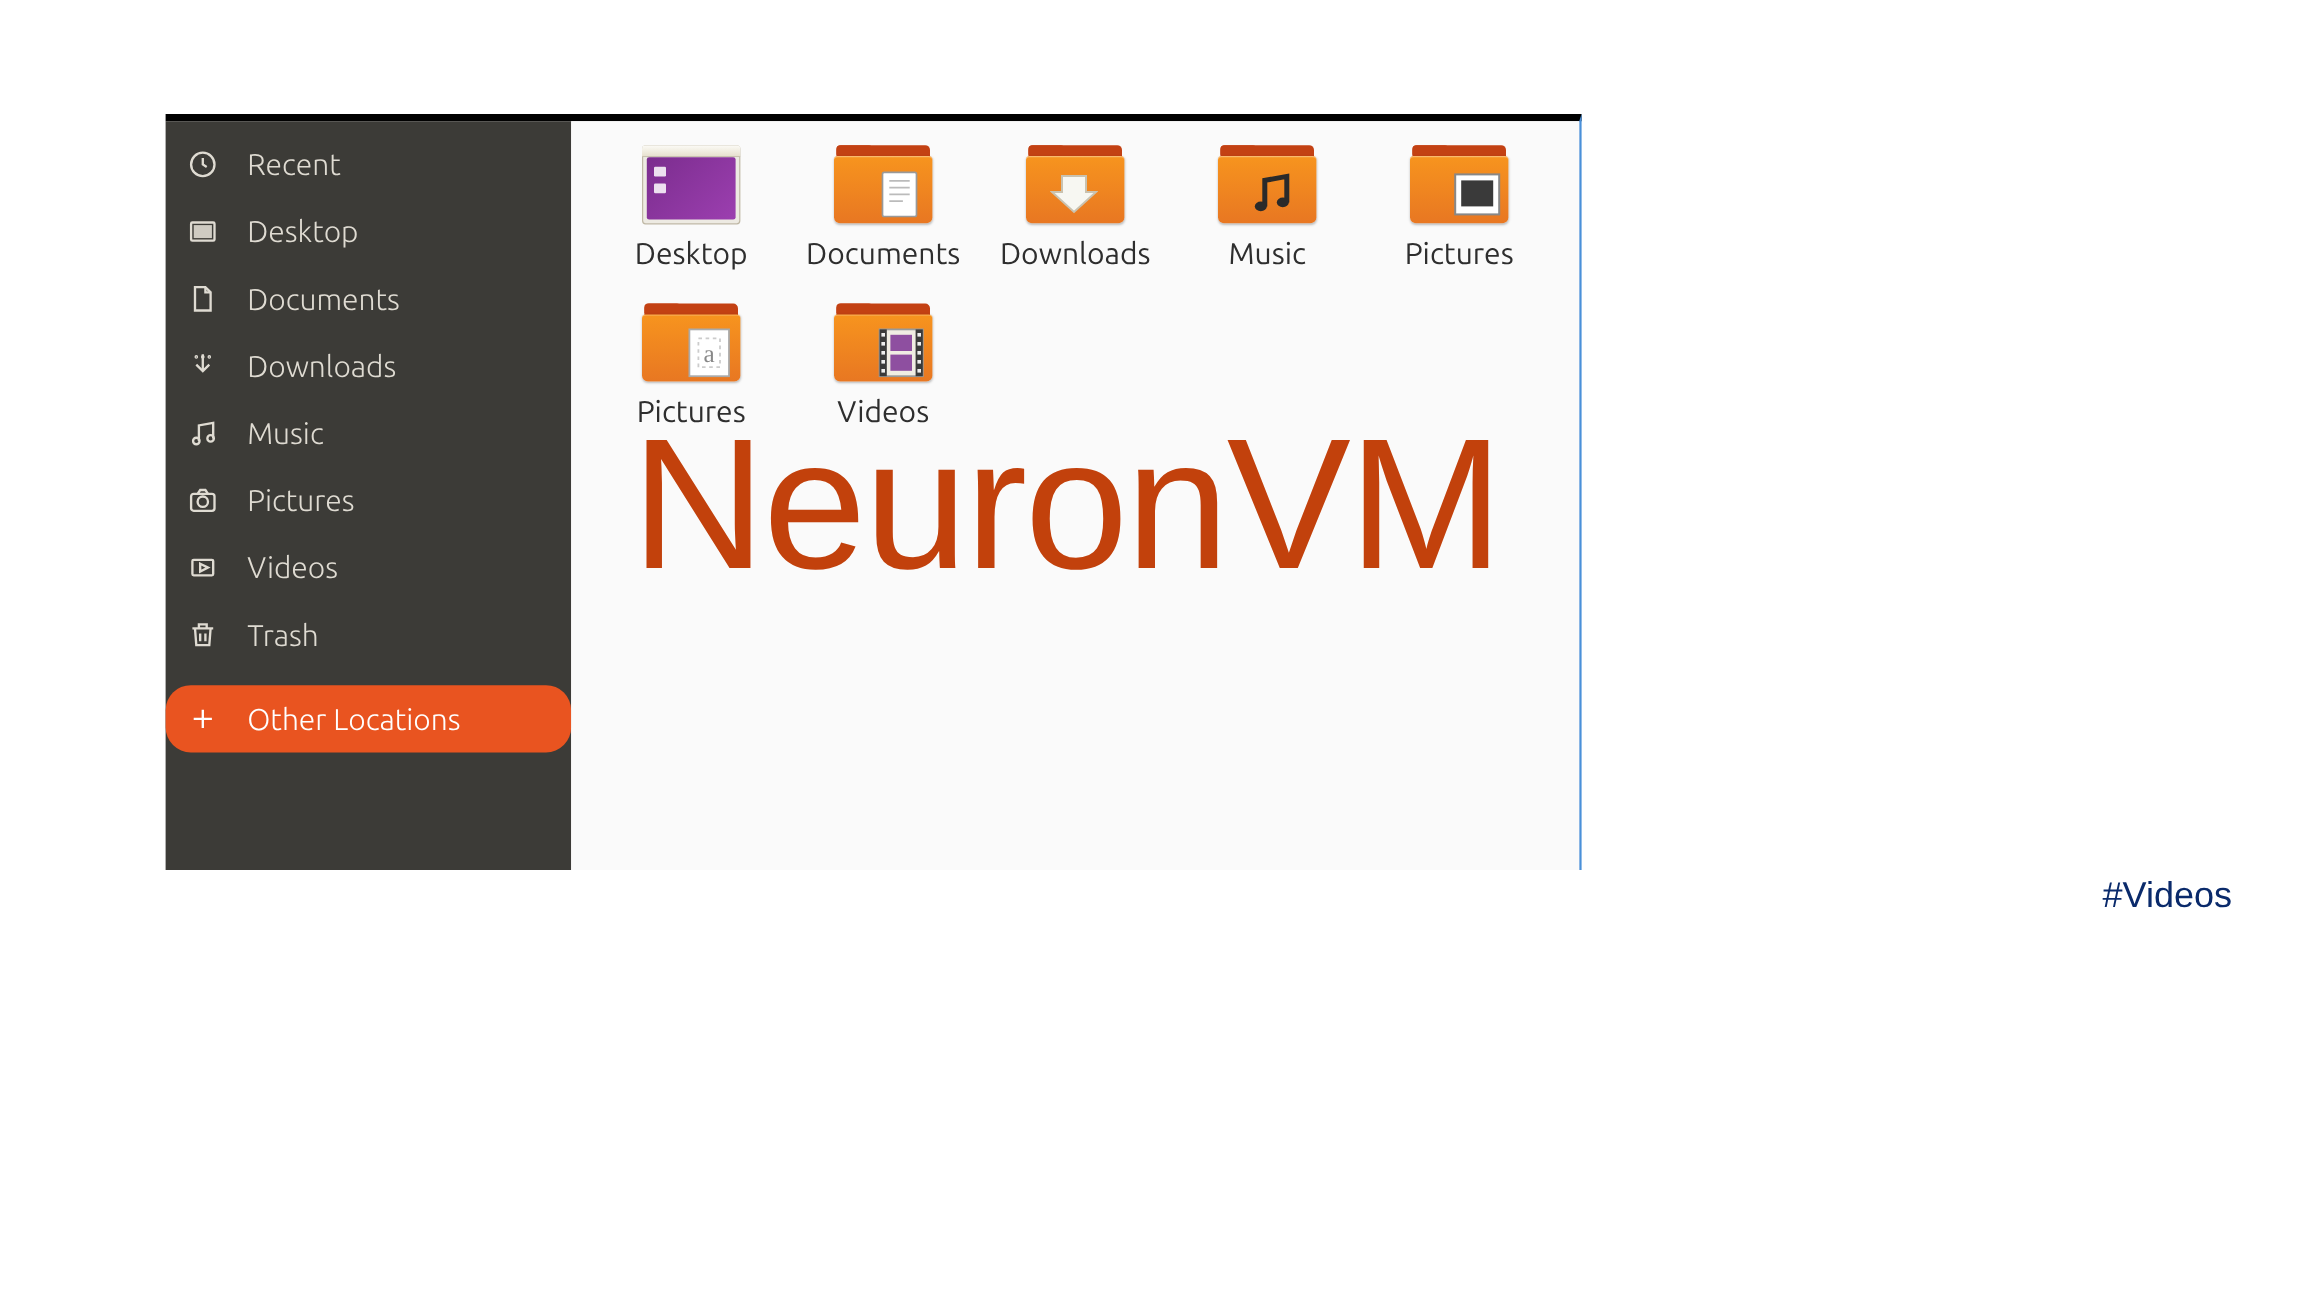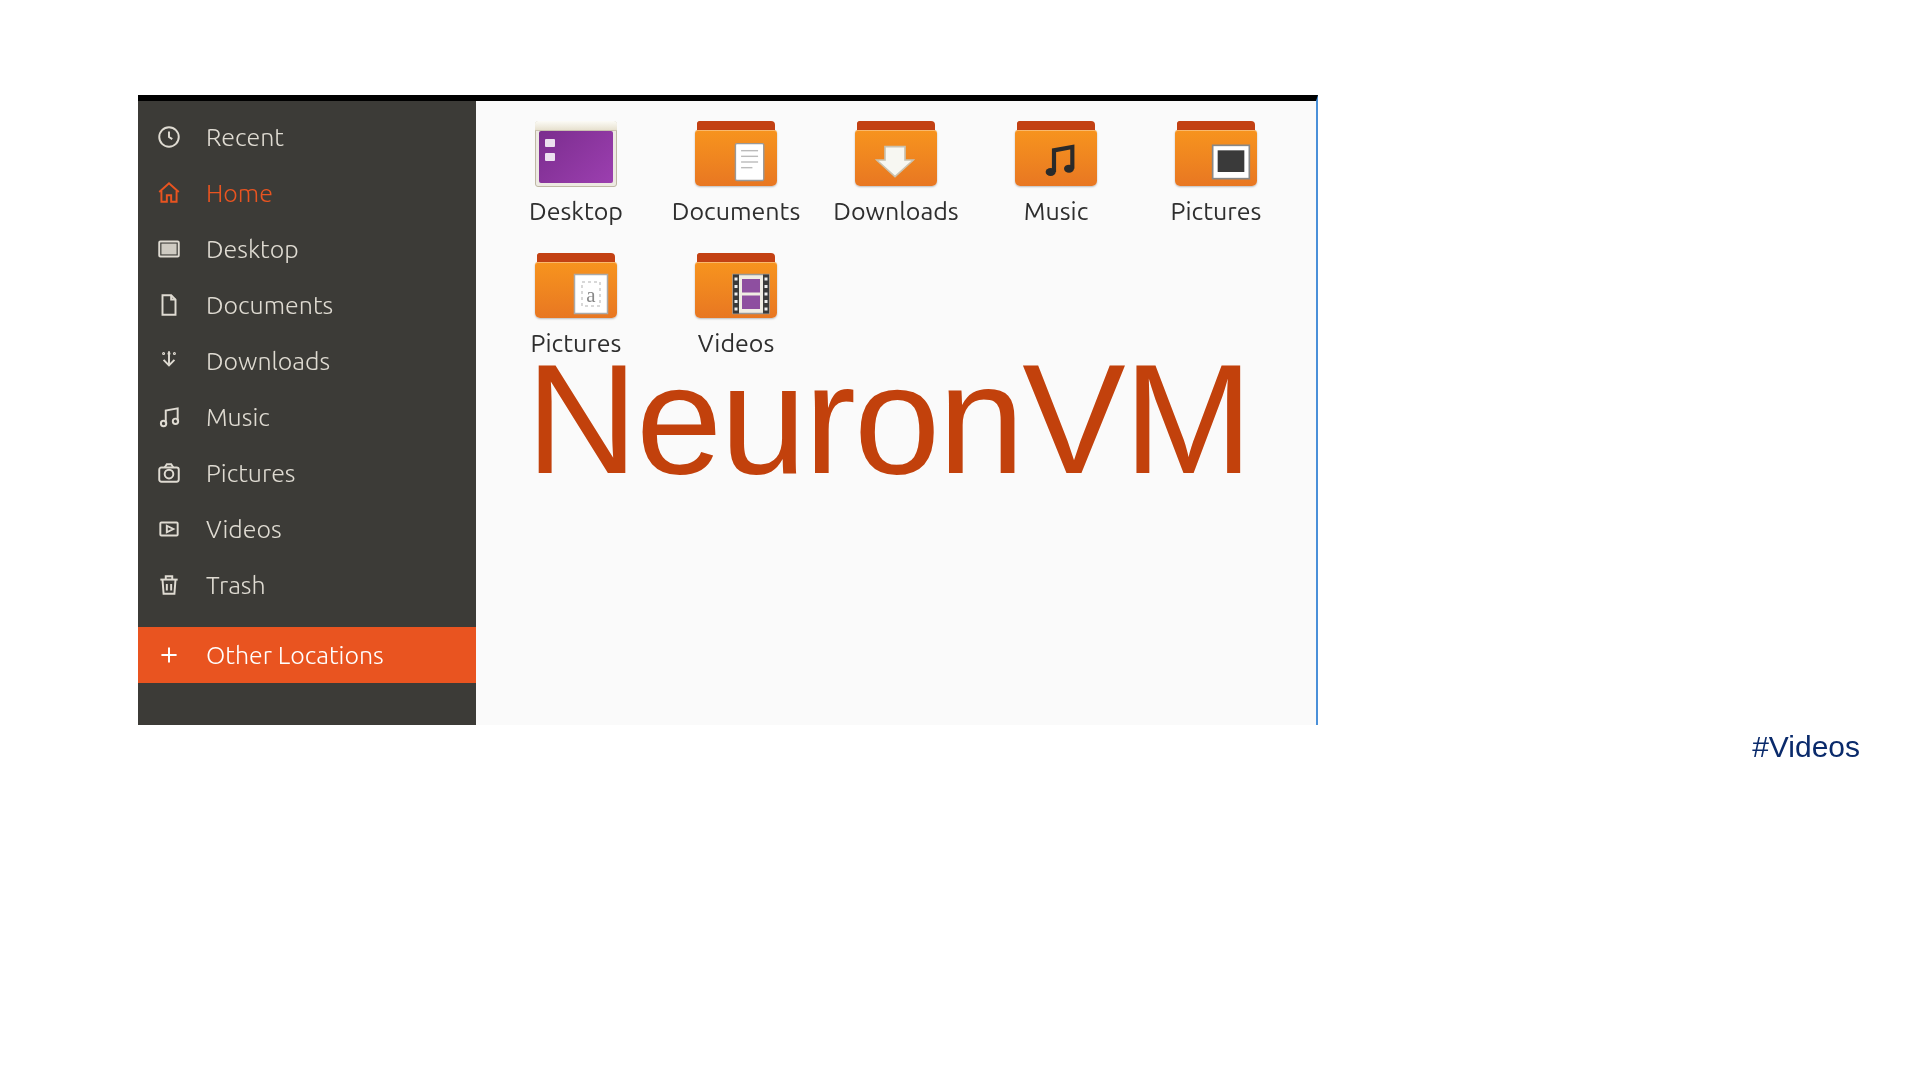--- a/index.html
+++ b/index.html
@@ -33,20 +33,21 @@
   height: 56px;
   padding-left: 18px;
   cursor: pointer;
   color: #dfdbd2;
 }
 .sidebar-item.active { color: #e95420; }
 .sidebar-item.highlighted {
   background: #e95420;
   color: #ffffff;
   margin-top: 14px;
+  border-radius: 21px;
 }
 .sidebar-item .icon {
   width: 50px;
   display: flex;
   align-items: center;
   justify-content: flex-start;
 }
 .sidebar-item .label {
   font-size: 25px;
   font-weight: 300;
@@ -184,29 +185,20 @@
     <div class="sidebar-item">
       <span class="icon">
         <svg width="26" height="26" viewBox="0 0 24 24">
             <circle cx="12" cy="12" r="9"></circle>
             <path d="M12 7v5l3 2"></path>
           </svg>
       </span>
       <span class="label">Recent</span>
     </div>
 
-    <div class="sidebar-item active">
-      <span class="icon">
-        <svg width="26" height="26" viewBox="0 0 24 24">
-            <path d="M3 11l9-8 9 8"></path>
-            <path d="M5 10v10h5v-6h4v6h5V10"></path>
-          </svg>
-      </span>
-      <span class="label">Home</span>
-    </div>
 
     <div class="sidebar-item">
       <span class="icon">
         <svg width="26" height="26" viewBox="0 0 24 24" fill="currentColor" stroke="none">
             <rect x="3" y="5" width="18" height="14" rx="1" fill="none" stroke="currentColor"></rect>
             <rect x="5" y="7" width="14" height="10" fill="currentColor" opacity="0.9" stroke="none"></rect>
           </svg>
       </span>
       <span class="label">Desktop</span>
     </div>

